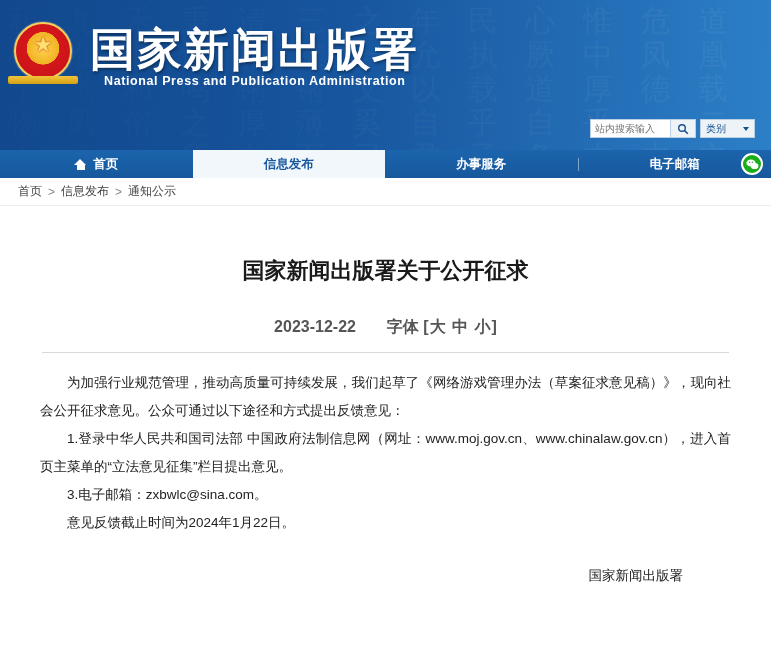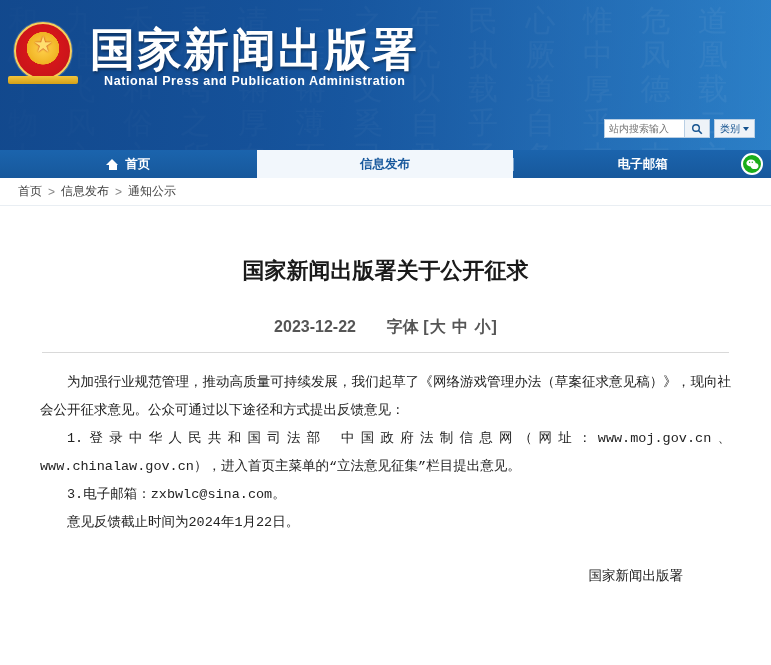--- a/index.html
+++ b/index.html
@@ -125,21 +125,21 @@
   .category-btn {
     height: 19px;
     margin-left: 4px;
     padding: 0 5px;
     background: #eef3f8;
     border: 1px solid #b9cfe4;
     font-size: 10px;
     color: #14528f;
     display: flex;
     align-items: center;
-    gap: 3px;
+    gap: 17px;
     cursor: pointer;
     white-space: nowrap;
   }
   .caret-down {
     width: 0; height: 0;
     border-left: 3px solid transparent;
     border-right: 3px solid transparent;
     border-top: 4px solid #14528f;
   }
 
@@ -267,21 +267,20 @@
   .body-text {
     margin-top: 16px;
     font-size: 13.5px;
     line-height: 28px;
     color: #222;
     text-align: justify;
   }
   .body-text p {
     margin: 0;
     text-indent: 2em;
-    font-family: Liberation Mono, monospace;
   }
   .signature {
     margin-top: 26px;
     text-align: right;
     font-size: 13.5px;
     line-height: 26px;
     color: #222;
     padding-right: 48px;
   }
 </style>
@@ -316,20 +315,23 @@
 </div>
 
 <div class="nav">
   <div class="nav-item">
     <span class="home-icon"></span>
     <span>首页</span>
   </div>
   <div class="nav-item active">
     <span>信息发布</span>
   </div>
+  <div class="nav-item">
+    <span>办事服务</span>
+  </div>
   <div class="nav-sep"></div>
   <div class="nav-item">
     <span>电子邮箱</span>
   </div>
   <div class="wechat-badge">
     <svg width="13" height="11" viewBox="0 0 13 11" aria-hidden="true">
       <ellipse cx="5" cy="4" rx="4.6" ry="3.6" fill="#ffffff"></ellipse>
       <ellipse cx="8.6" cy="7" rx="3.9" ry="3.1" fill="#ffffff"></ellipse>
       <circle cx="3.6" cy="3.3" r="0.7" fill="#1aad19"></circle>
       <circle cx="6.3" cy="3.3" r="0.7" fill="#1aad19"></circle>

